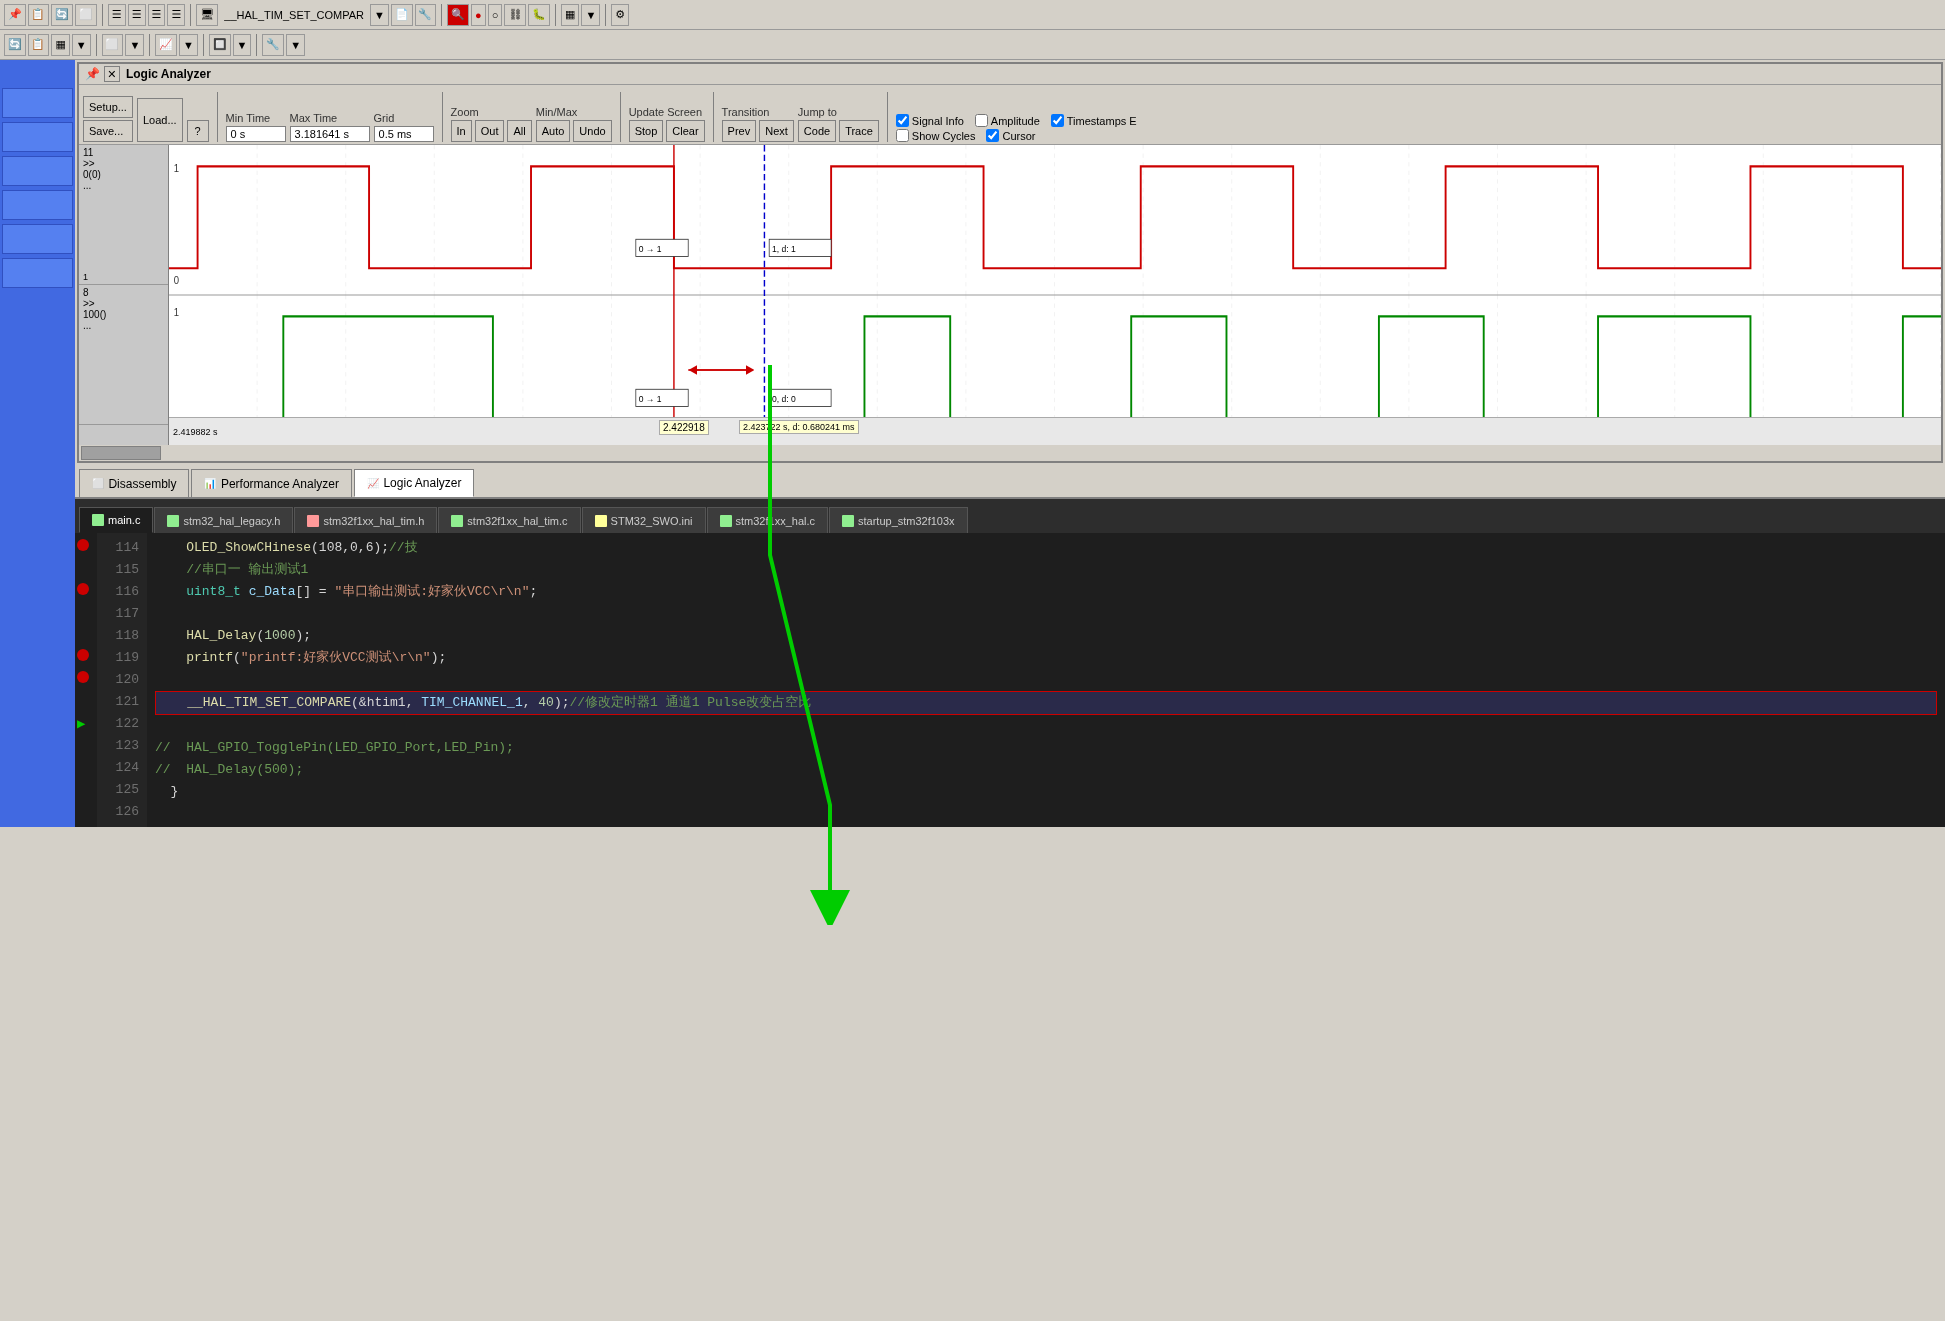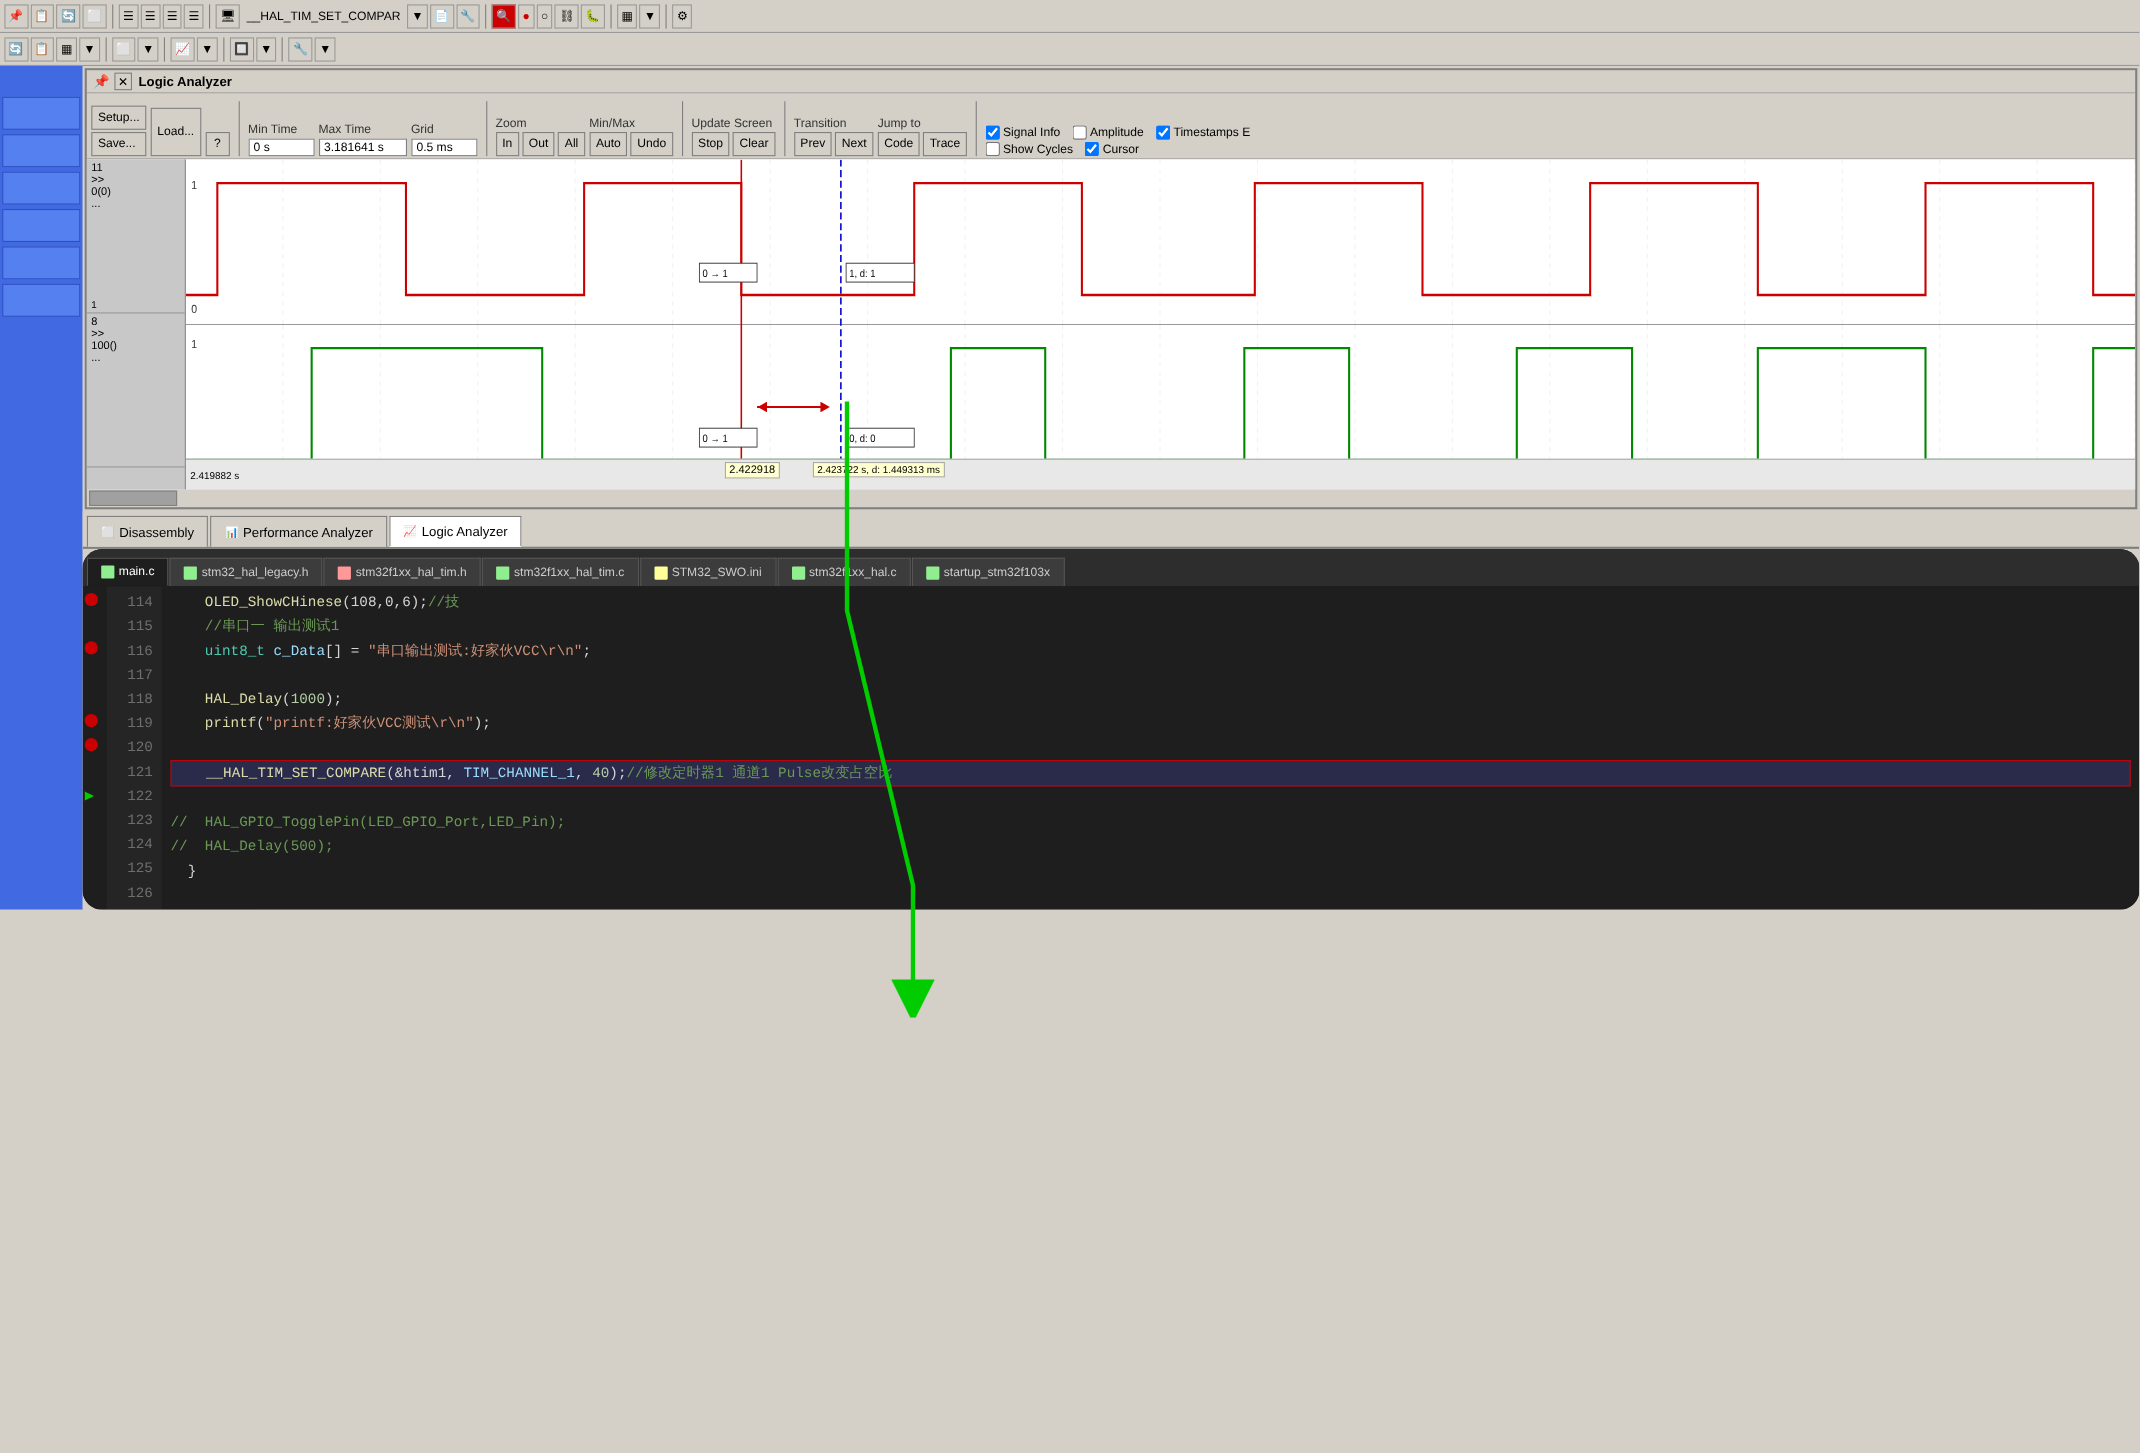--- a/index.html
+++ b/index.html
@@ -180,21 +180,20 @@
       position: relative;
     }
 
     
     .code-area {
       background: #1e1e1e;
       flex: 1;
       display: flex;
       flex-direction: column;
       overflow: hidden;
-      border-radius: 18px;
     }
 
     
     .file-tabs {
       background: #2d2d2d;
       display: flex;
       align-items: flex-end;
       padding: 0 4px;
       height: 34px;
       overflow: hidden;
@@ -629,21 +628,21 @@
 
             <rect x="630" y="228" width="65" height="16" fill="white" stroke="#333" stroke-width="0.8"></rect>
             <text x="633" y="240" font-size="9" fill="#000">0,  d: 0</text>
           </svg>
 
           <div style="position:absolute;bottom:0;left:0;right:0;height:28px;background:#e8e8e8;border-top:1px solid #aaa;font-size:9px;display:flex;align-items:center;padding-left:4px;">
             <span style="position:absolute;left:4px;">2.419882 s</span>
             <div style="position:absolute;left:490px;top:2px;background:#ffffd0;border:1px solid #aaa;padding:1px 3px;font-size:10px;">2.422918</div>
             <div style="position:absolute;left:570px;top:2px;background:#ffffd0;border:1px solid #aaa;padding:1px 3px;font-size:9px;white-space:nowrap;">
               <span>2.423722 s,</span>
-              <span>d: 1.449313 ms</span>
+              <span>d: 0.680241 ms</span>
             </div>
           </div>
         </div>
       </div>
 
       <div class="scrollbar-h">
         <div class="scrollbar-thumb" style="left:2px;"></div>
       </div>
     </div>
 

